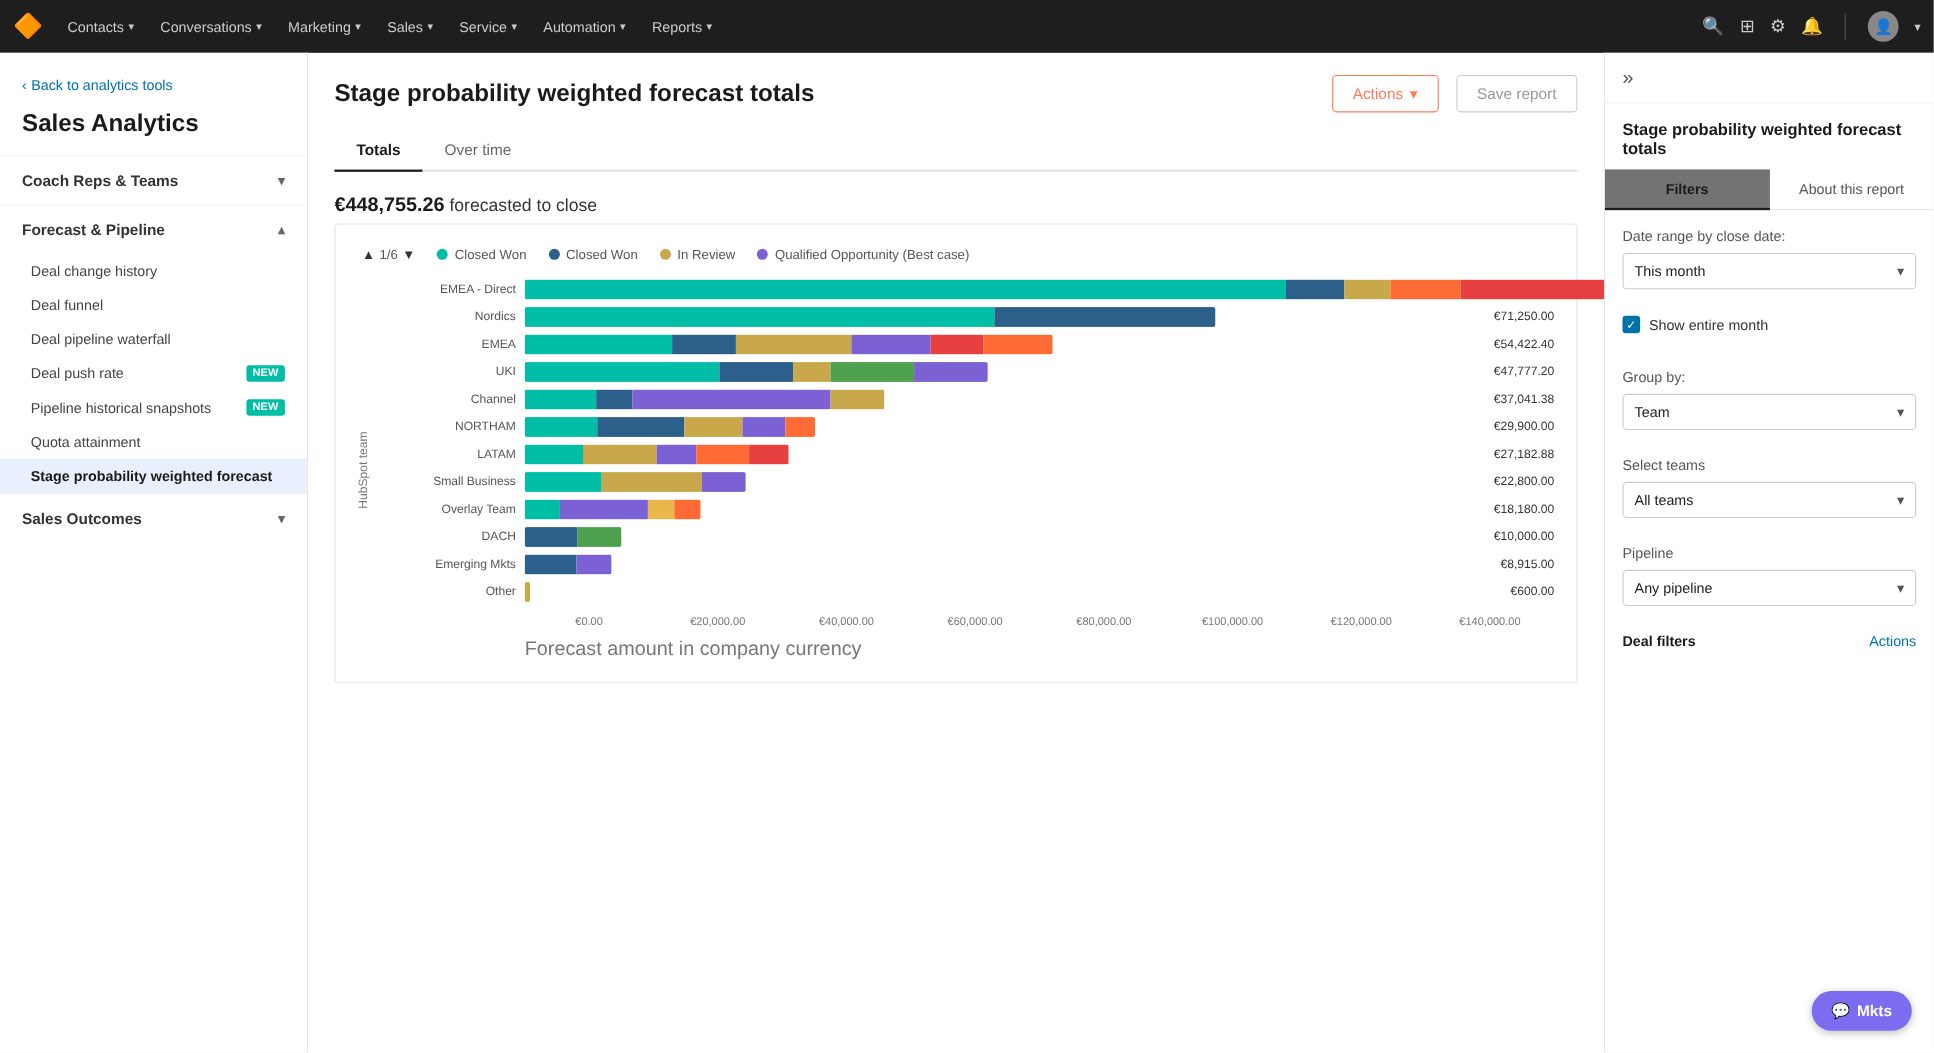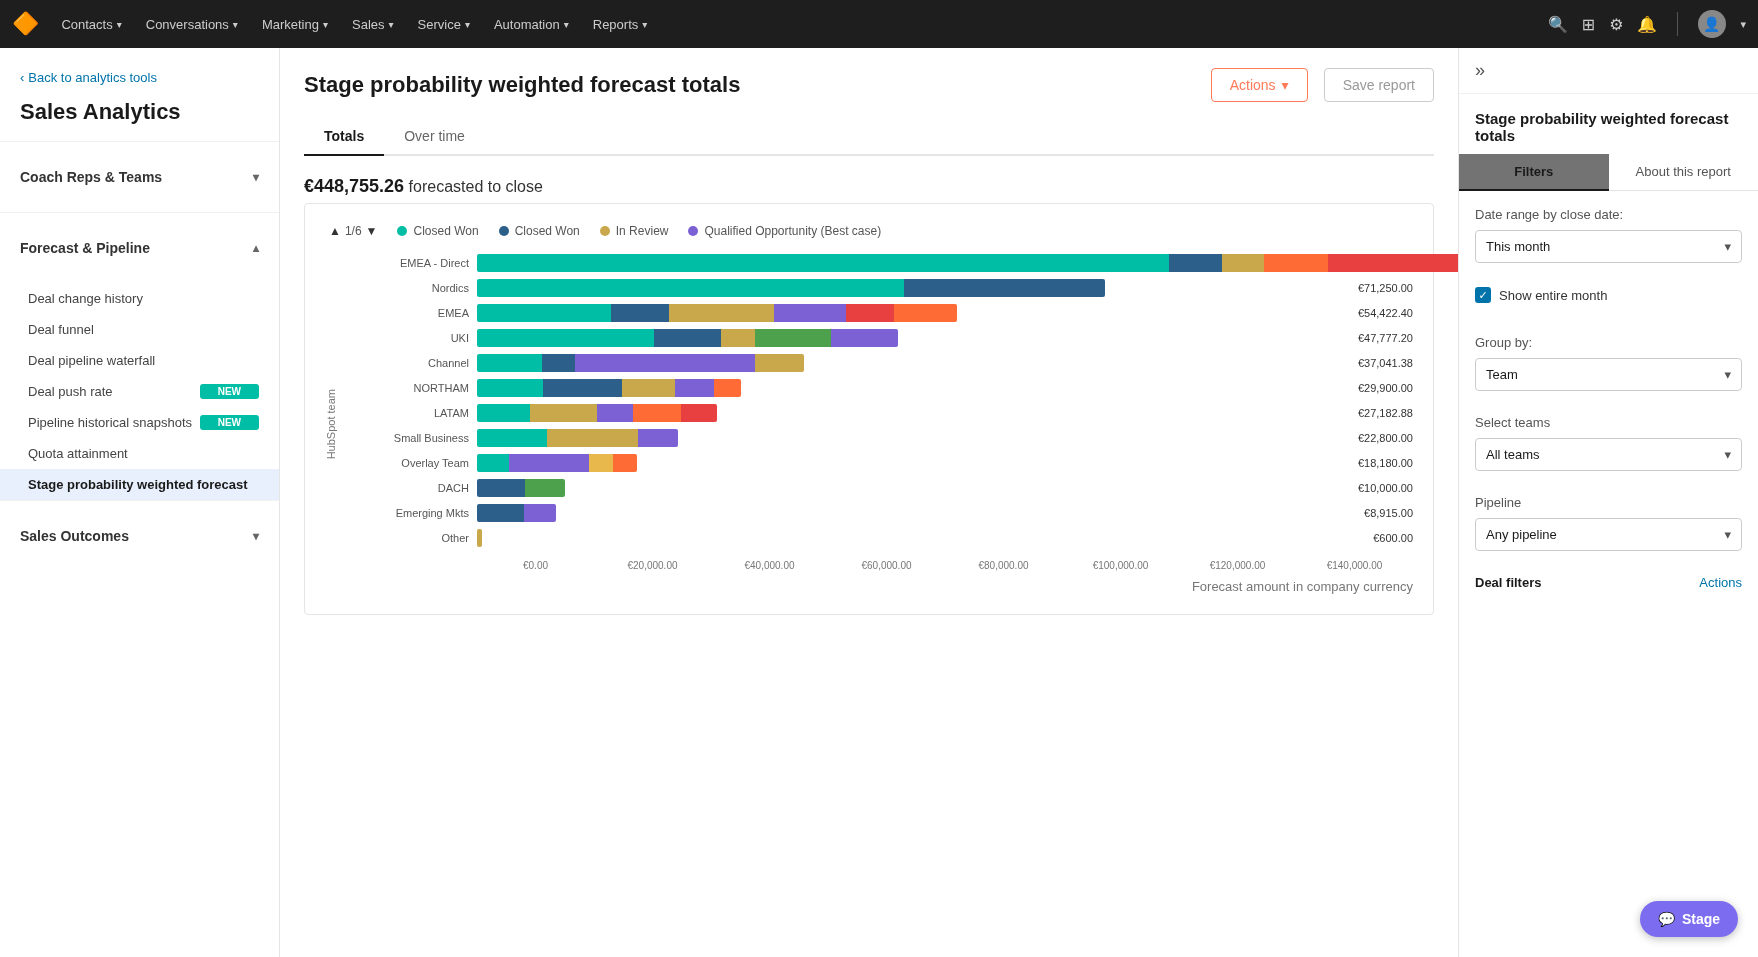--- a/index.html
+++ b/index.html
@@ -51,21 +51,21 @@
       cursor: pointer;
       display: flex; align-items: center; gap: 4px;
     }
     .sidebar-title {
       font-size: 22px;
       font-weight: 700;
       color: #1a1a1a;
       padding: 0 20px 16px;
     }
     .sidebar-section {
-      padding: 27px 20px;
+      padding: 14px 20px;
       display: flex; align-items: center; justify-content: space-between;
       font-size: 14px;
       font-weight: 600;
       color: #333;
       cursor: pointer;
       border-top: 1px solid #f0f0f0;
     }
     .sidebar-section-chevron { color: #666; font-size: 12px; }
     .sidebar-item {
       padding: 8px 20px 8px 28px;
@@ -77,21 +77,21 @@
     .sidebar-item.active {
       background: #e8f0fe;
       color: #1a1a1a;
       font-weight: 700;
     }
     .badge-new {
       background: #00bda5;
       color: #fff;
       font-size: 10px;
       font-weight: 700;
-      padding: 2px 18px;
+      padding: 2px 6px;
       border-radius: 3px;
       text-transform: uppercase;
     }
 
     
     .main-content {
       flex: 1;
       overflow-y: auto;
       padding: 20px 24px;
       background: #fff;
@@ -222,23 +222,23 @@
       padding-top: 6px;
       font-size: 10px;
       color: #777;
       position: relative;
     }
     .x-tick {
       flex: 1;
       text-align: center;
     }
     .x-axis-label {
-      text-align: right;
+      text-align: left;
       margin-left: 128px;
-      font-size: 13px;
+      font-size: 18px;
       color: #777;
       margin-top: 8px;
     }
 
     
     .right-panel {
       width: 300px;
       min-width: 300px;
       background: #fff;
       border-left: 1px solid #e5e5e5;
@@ -697,14 +697,14 @@
     <div class="deal-filters-header">
       <span class="deal-filters-label">Deal filters</span>
       <span class="deal-filters-action">Actions</span>
     </div>
   </aside>
 
 </div>
 
 <div class="help-btn">
   <span>💬</span>
-  <span>Stage</span>
+  <span>Mkts</span>
 </div>
 
 </body></html>

